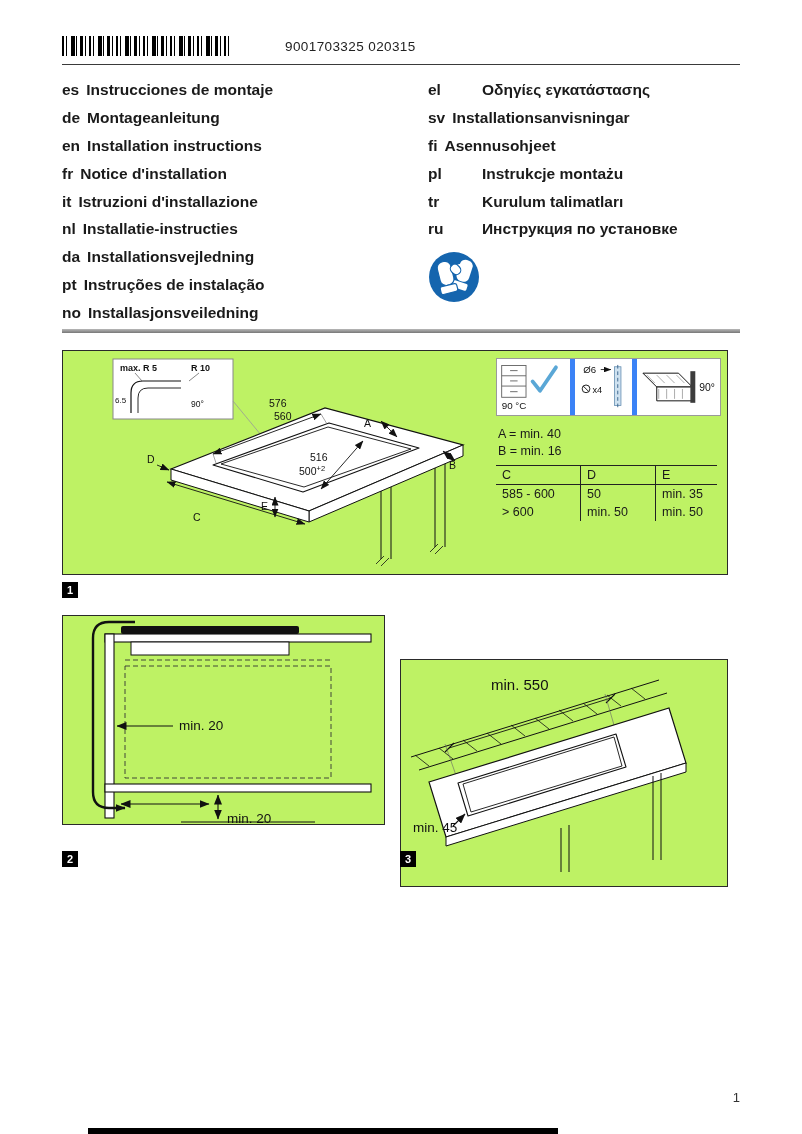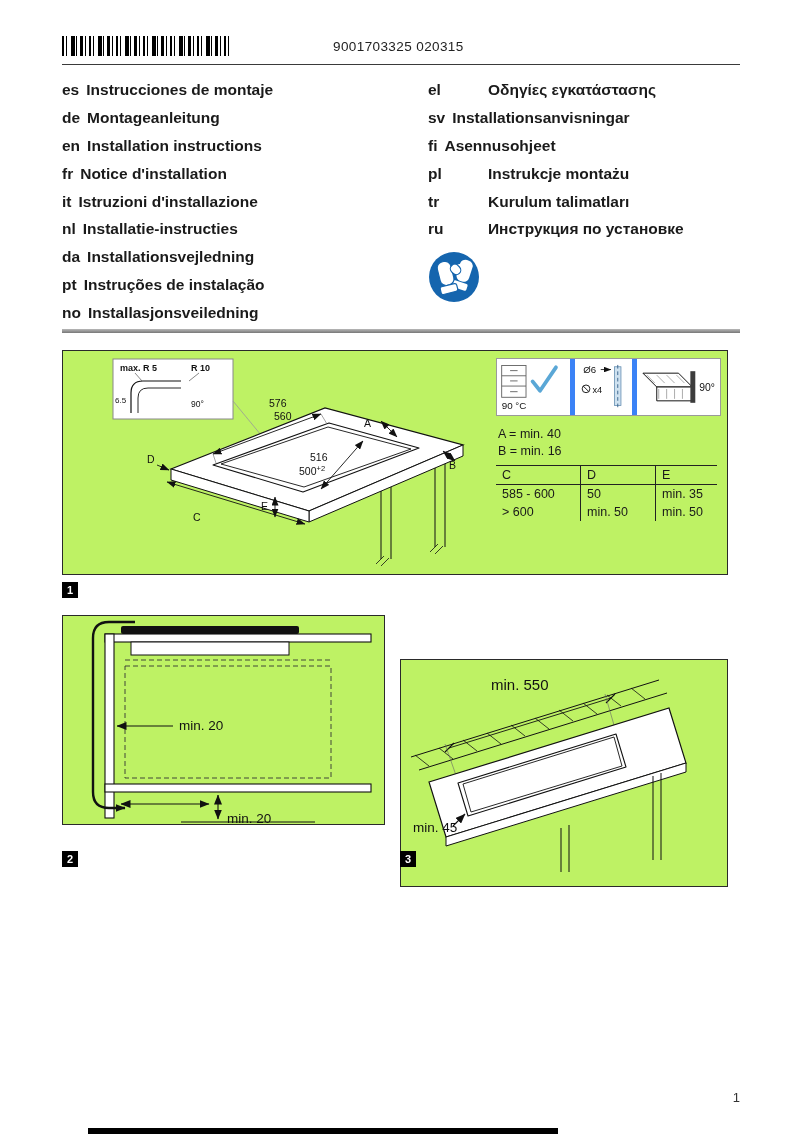--- a/index.html
+++ b/index.html
@@ -1,37 +1,37 @@
 <!DOCTYPE html>
 <html><head>
 <meta charset="utf-8">
 <style>
   html,body{margin:0;padding:0;background:#fff;}
   .page{position:relative;width:802px;height:1134px;background:#fff;overflow:hidden;
         font-family:"Liberation Sans",sans-serif;color:#1a1a1a;}
 
   
-  .topbar{position:absolute;left:62px;top:34px;width:678px;height:24px;display:flex;align-items:center;gap:48px;}
+  .topbar{position:absolute;left:62px;top:34px;width:678px;height:24px;display:flex;align-items:center;}
   .barcode{width:168px;height:20px;
     background:repeating-linear-gradient(90deg,
       #000 0 2px,#fff 2px 4px,#000 4px 5px,#fff 5px 9px,
       #000 9px 13px,#fff 13px 14px,#000 14px 15px,#fff 15px 18px,
       #000 18px 21px,#fff 21px 23px,#000 23px 24px,#fff 24px 27px);}
   .barcode-number{margin-left:55px;font-size:13.5px;letter-spacing:.4px;color:#222;}
   .top-rule{position:absolute;left:62px;top:64px;width:678px;border-top:1.4px solid #3a3a3a;}
 
   
   .langs{position:absolute;left:62px;top:76px;width:678px;display:flex;gap:21px;}
   .lang-col{display:flex;flex-direction:column;}
   .lang-col.left{width:356px;}
   .lang-col.right{width:322px;}
   .lang-item{display:flex;height:27.9px;align-items:center;font-weight:bold;
              font-size:15.5px;white-space:nowrap;}
   .lang-item .code{margin-right:7px;}
-  .lang-col.right .lang-item.tabbed .code{min-width:42px;margin-right:18px;}
+  .lang-col.right .lang-item.tabbed .code{min-width:42px;margin-right:12px;}
   .gloves-wrap{margin-top:8px;}
 
   
   .divider{position:absolute;left:62px;top:329px;width:678px;height:4px;
            background:linear-gradient(#b8b8b8,#777);}
 
   
   .figbox{position:absolute;border:1.5px solid #2a2a2a;background:#bef264;box-sizing:border-box;}
   .fig1{left:62px;top:350px;width:666px;height:225px;display:flex;}
   .fig2{left:62px;top:615px;width:323px;height:210px;}

